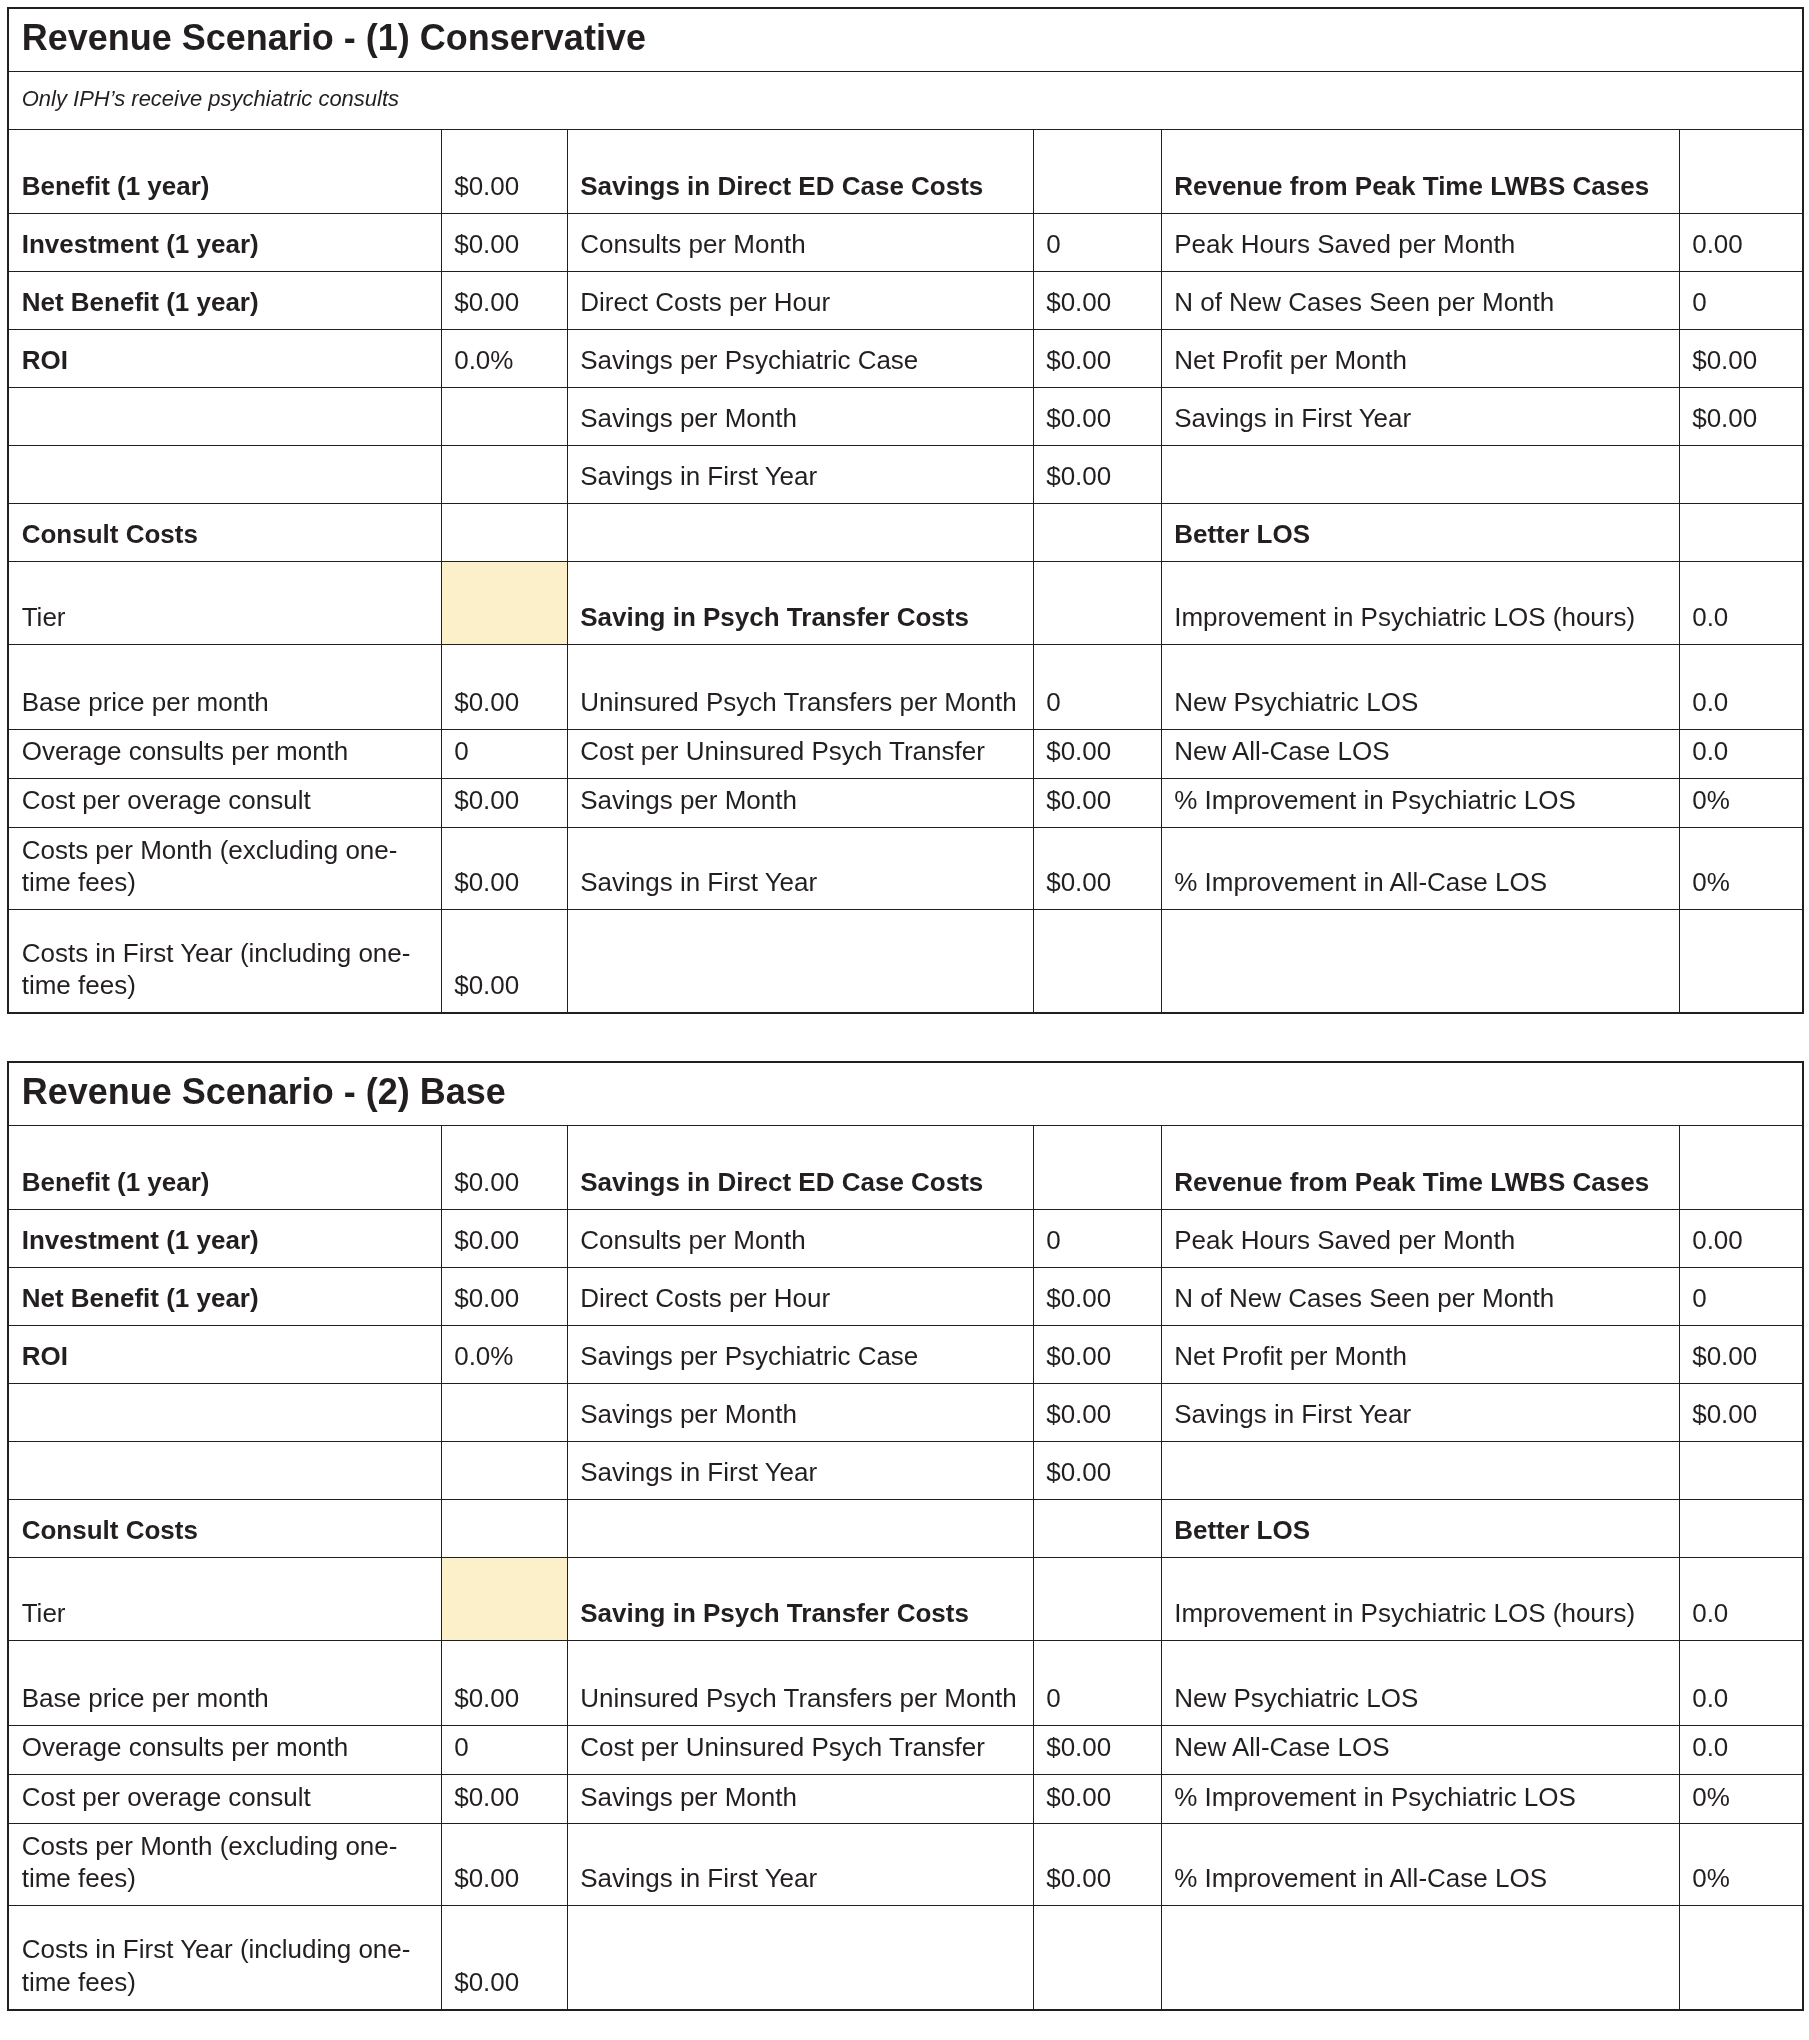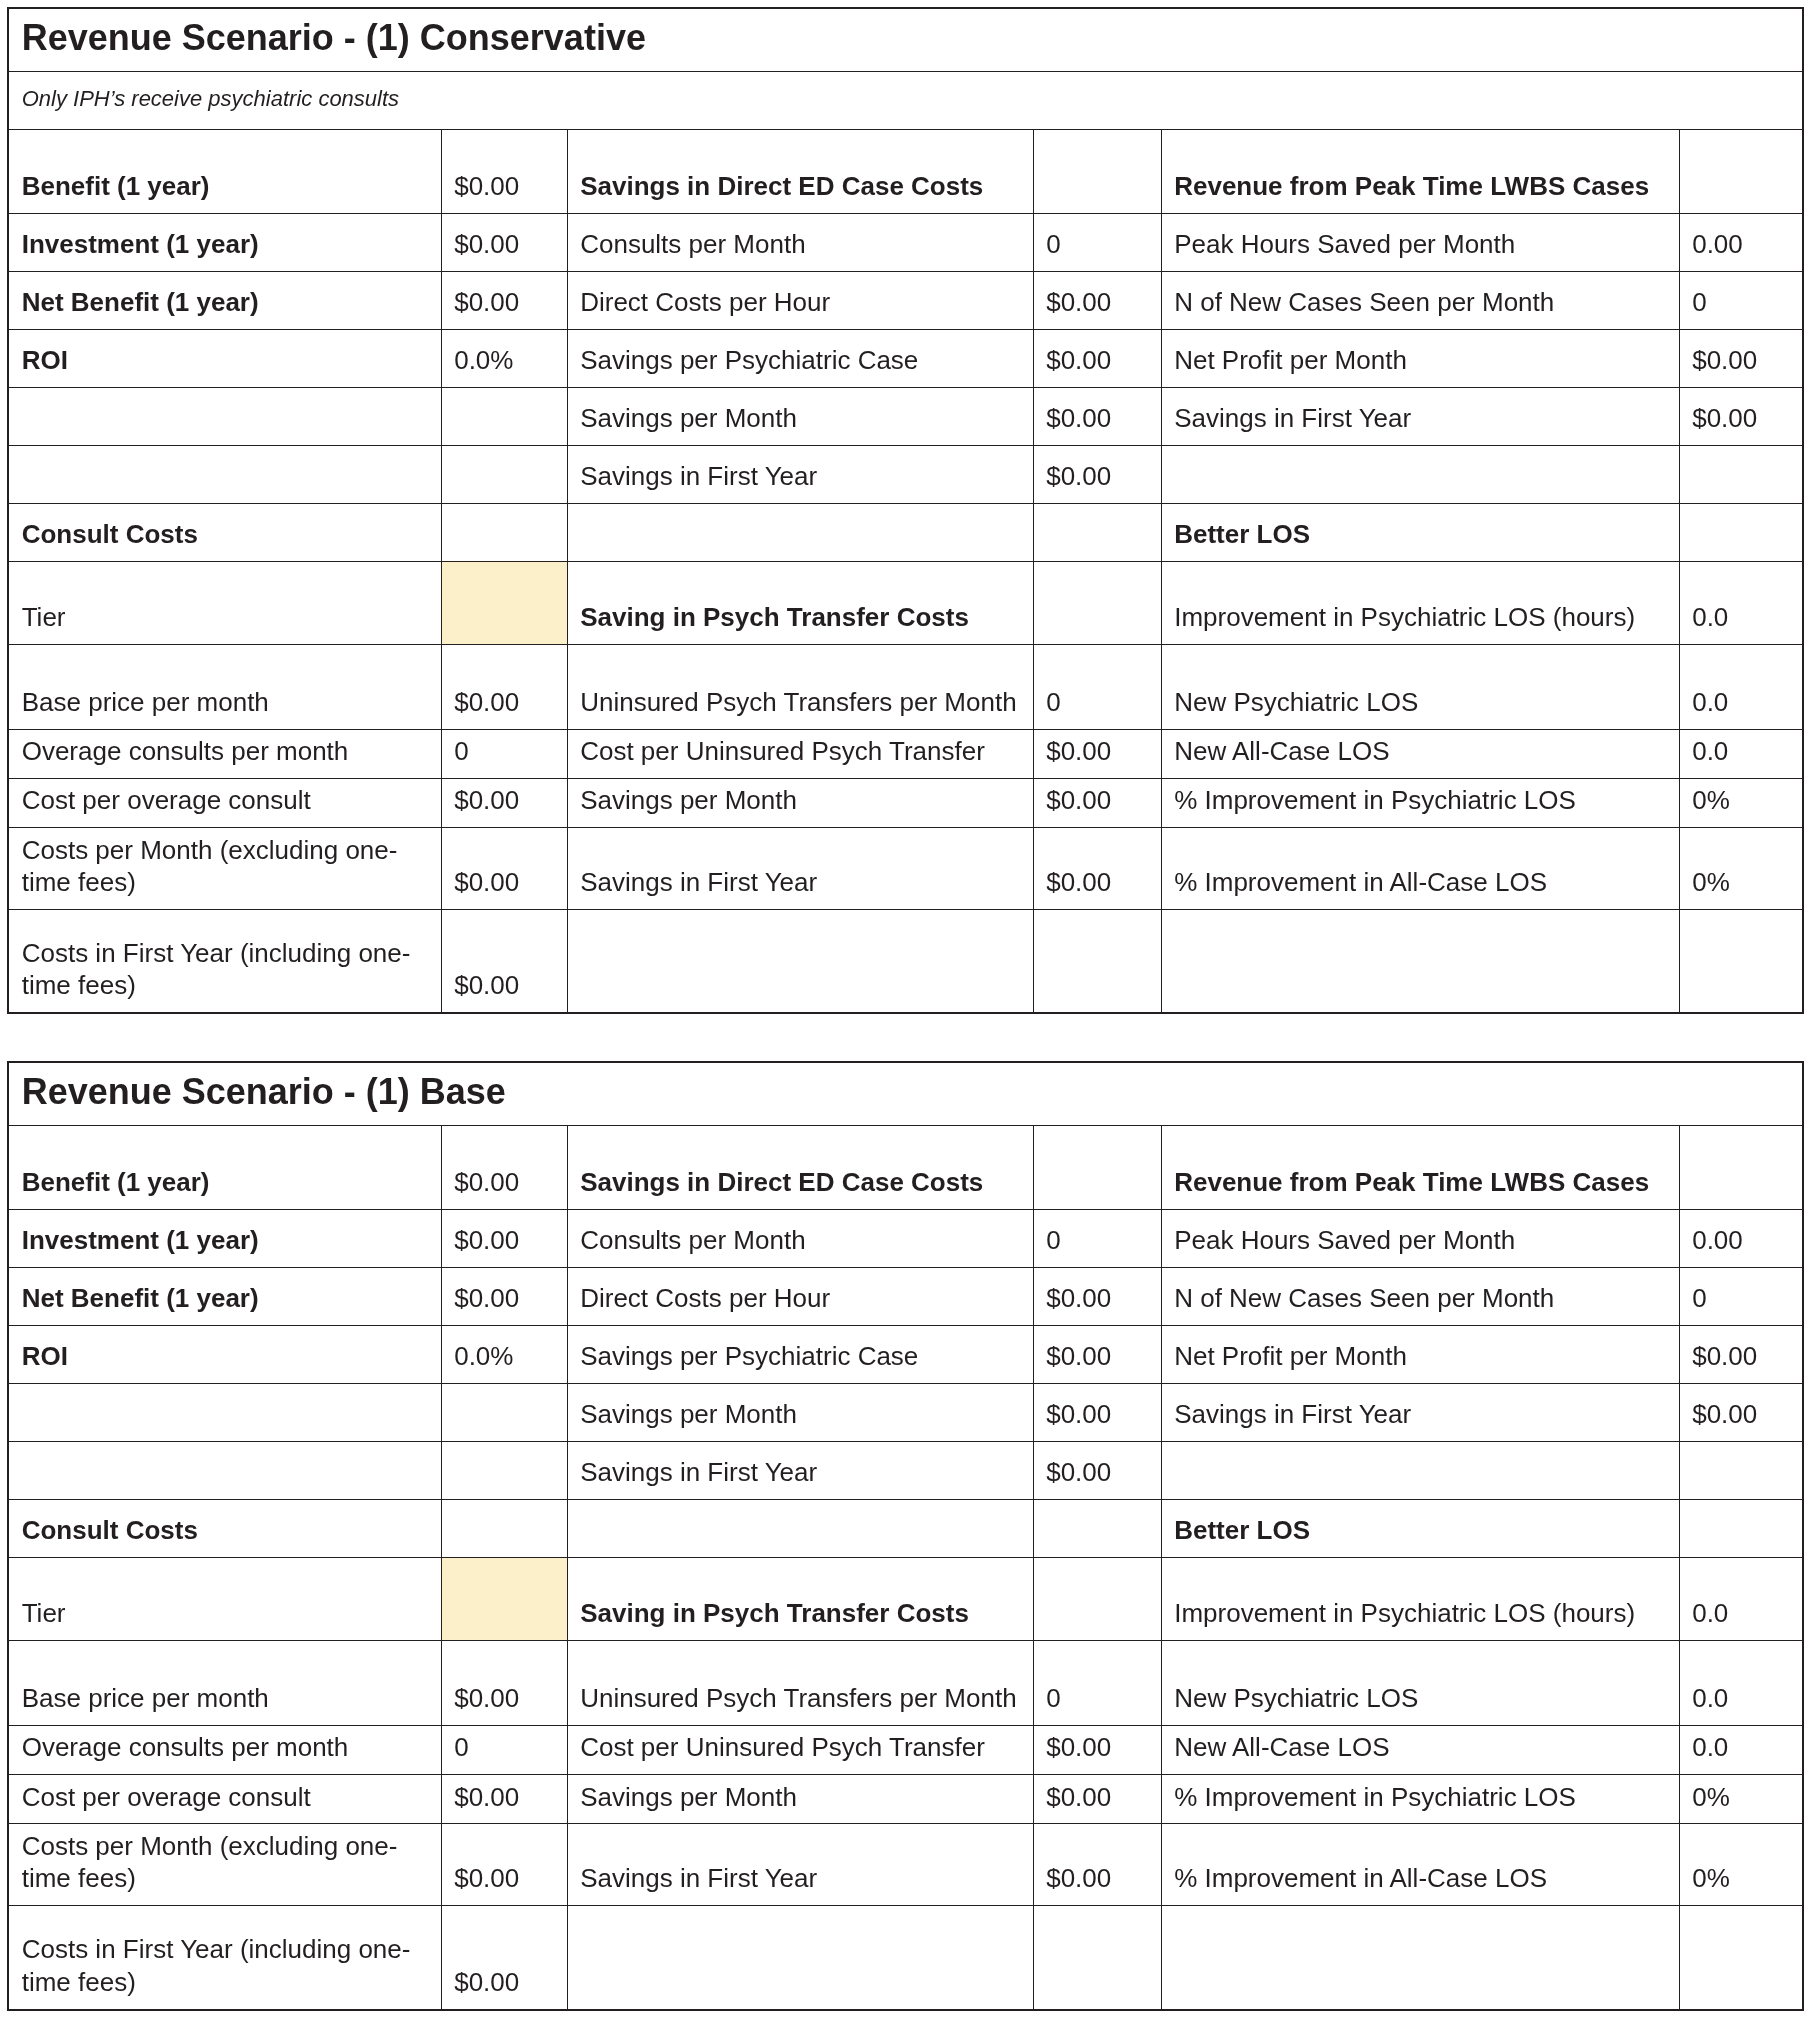--- a/index.html
+++ b/index.html
@@ -185,21 +185,21 @@
     <colgroup>
       <col style="width:433px">
         <col style="width:126px">
         <col style="width:466px">
       <col style="width:128px">
         <col style="width:518px">
         <col style="width:124px">
     </colgroup>
     <tbody>
         <tr class="title-row rh-title">
-      <td colspan="6">Revenue Scenario - (1) Base</td>
+      <td colspan="6">Revenue Scenario - (2) Base</td>
     </tr>
     <tr class="rh-hdr">
       <td class="b">Benefit (1 year)</td>
       <td>$0.00</td>
       <td class="b">Savings in Direct ED Case Costs</td>
       <td></td>
       <td class="b">Revenue from Peak Time LWBS Cases</td>
       <td></td>
     </tr>
     <tr class="rh-std">

